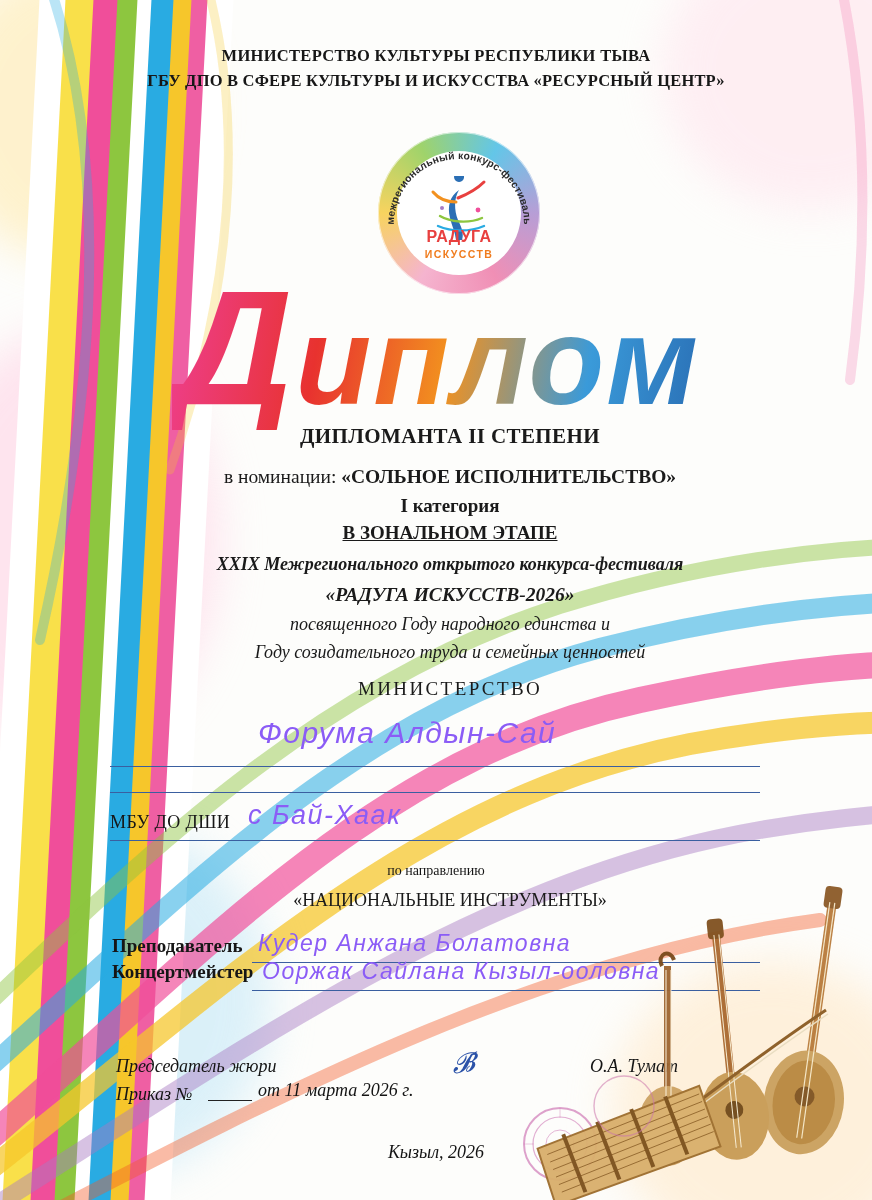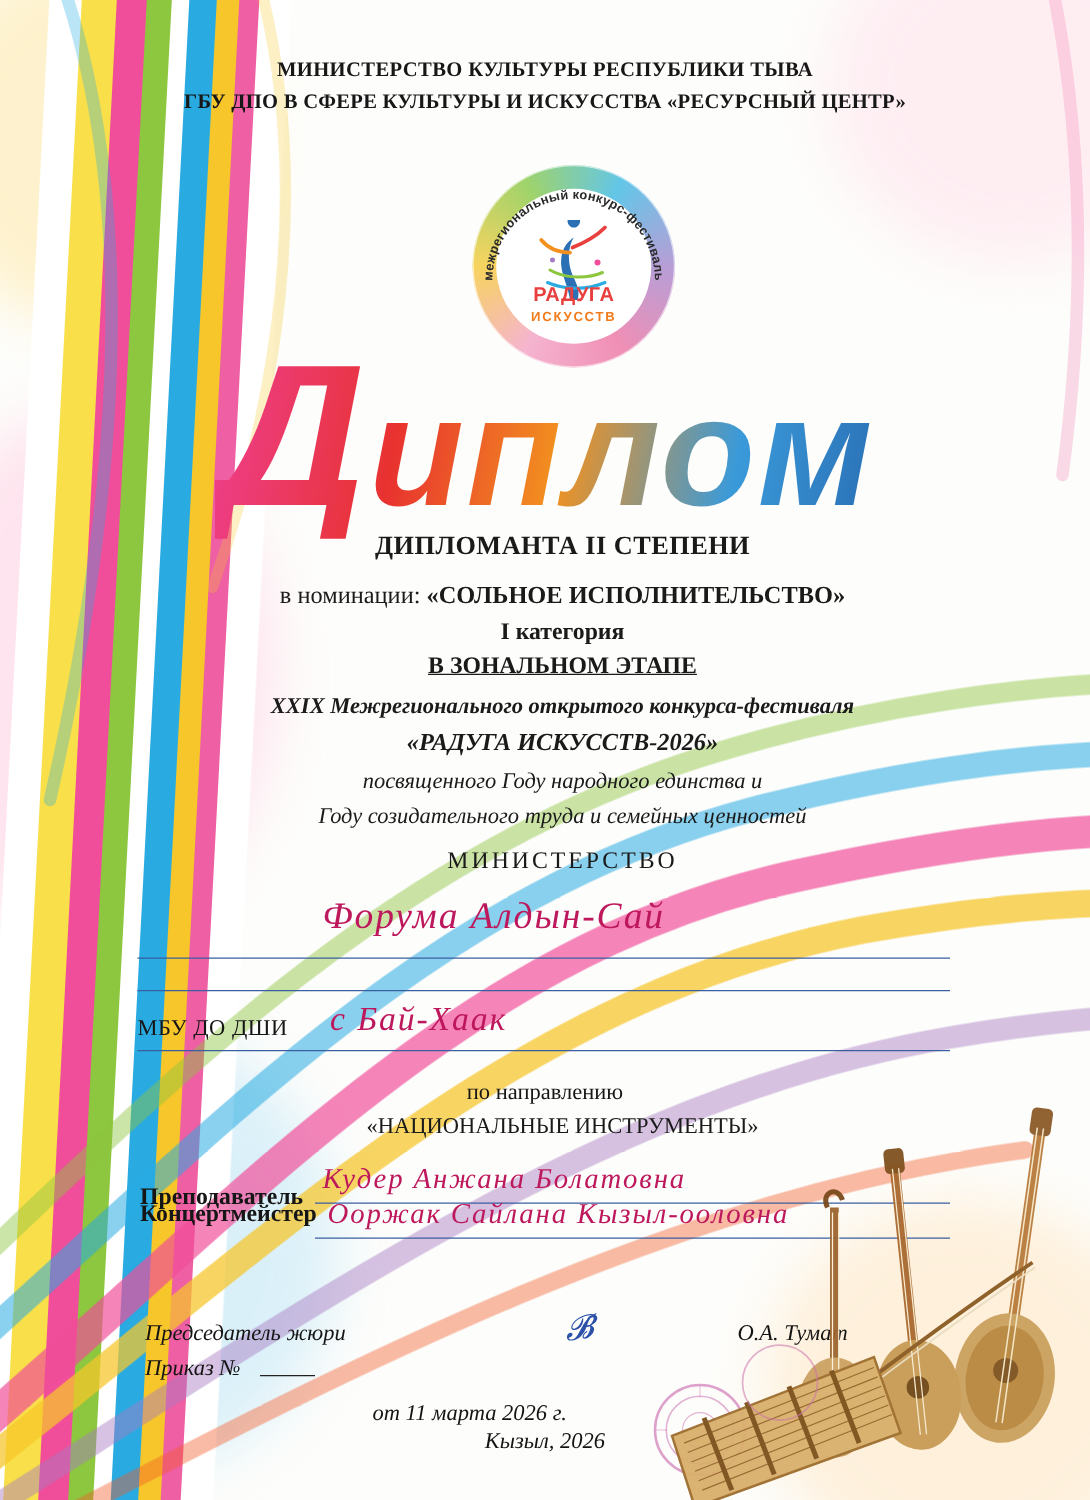--- a/index.html
+++ b/index.html
@@ -186,40 +186,40 @@
   .l-ded2  { top: 642px; font-size: 18px; font-style: italic; }
   .l-award { top: 678px; font-size: 19px; letter-spacing: 2.4px; }
 
   
   .fill {
     position: absolute;
     border-bottom: 1.4px solid #3a5fa0;
   }
   .hand {
     position: absolute;
-    font-family: Liberation Serif, serif;
+    font-family: Liberation Sans, sans-serif;
     font-style: italic;
-    color: #be185d;
+    color: #8b5cf6;
     white-space: nowrap;
     letter-spacing: 1.5px;
   }
   .h1 { left: 258px; top: 716px; font-size: 30px; }
-  .h2 { left: 248px; top: 800px; font-size: 27px; margin-left: 16px; }
+  .h2 { left: 248px; top: 800px; font-size: 27px; }
   .h3 { left: 258px; top: 930px; font-size: 23px; }
   .h4 { left: 262px; top: 958px; font-size: 23px; }
 
   .lbl {
     position: absolute;
     font-size: 18px;
     color: #161616;
   }
   .lbl-mbu { left: 110px; top: 812px; letter-spacing: 0.4px; }
-  .lbl-napr { left: 0; right: 0; top: 863px; text-align: center; font-size: 18px; }
+  .lbl-napr { left: 0; right: 0; top: 863px; text-align: center; font-size: 14px; }
   .l-instr { top: 890px; font-size: 18px; font-weight: normal; }
-  .lbl-teach { left: 112px; top: 935px; font-size: 19px; font-weight: bold; margin-top: 12px; }
+  .lbl-teach { left: 112px; top: 935px; font-size: 19px; font-weight: bold; }
   .lbl-conc  { left: 112px; top: 961px; font-size: 19px; font-weight: bold; }
 
   .foot {
     position: absolute;
     color: #141414;
     font-style: italic;
     font-size: 18px;
   }
   .f-chair { left: 116px; top: 1056px; }
   .f-order { left: 116px; top: 1084px; }
@@ -372,21 +372,21 @@
     <div class="fill" style="left:252px; top:962px; width:508px;"></div>
     <div class="hand h3">Кудер Анжана Болатовна</div>
 
     <div class="lbl lbl-conc">Концертмейстер</div>
     <div class="fill" style="left:252px; top:990px; width:508px;"></div>
     <div class="hand h4">Ооржак Сайлана Кызыл-ооловна</div>
 
     <div class="foot f-chair">Председатель жюри</div>
     <div class="foot f-order">Приказ №</div>
     <div class="order-blank"></div>
-    <div class="foot" style="left:258px; top:1120px;margin-left:40px;">от 11 марта 2026 г.</div>
+    <div class="foot" style="left:258px; top:1080px;">от 11 марта 2026 г.</div>
     <div class="sig">𝓑̑</div>
     <div class="foot f-sign">О.А. Тумат</div>
     <div class="foot f-city">Кызыл, 2026</div>
 
     <svg class="stamp" viewBox="0 0 80 80">
       <circle cx="40" cy="40" r="36" fill="none" stroke="#c04ea0" stroke-width="2" opacity="0.7"></circle>
       <circle cx="40" cy="40" r="27" fill="none" stroke="#c04ea0" stroke-width="1.2" opacity="0.6"></circle>
       <circle cx="40" cy="40" r="14" fill="none" stroke="#c04ea0" stroke-width="1" opacity="0.55"></circle>
       <g opacity="0.5" stroke="#c04ea0" stroke-width="0.8">
         <line x1="40" y1="4" x2="40" y2="14"></line>

